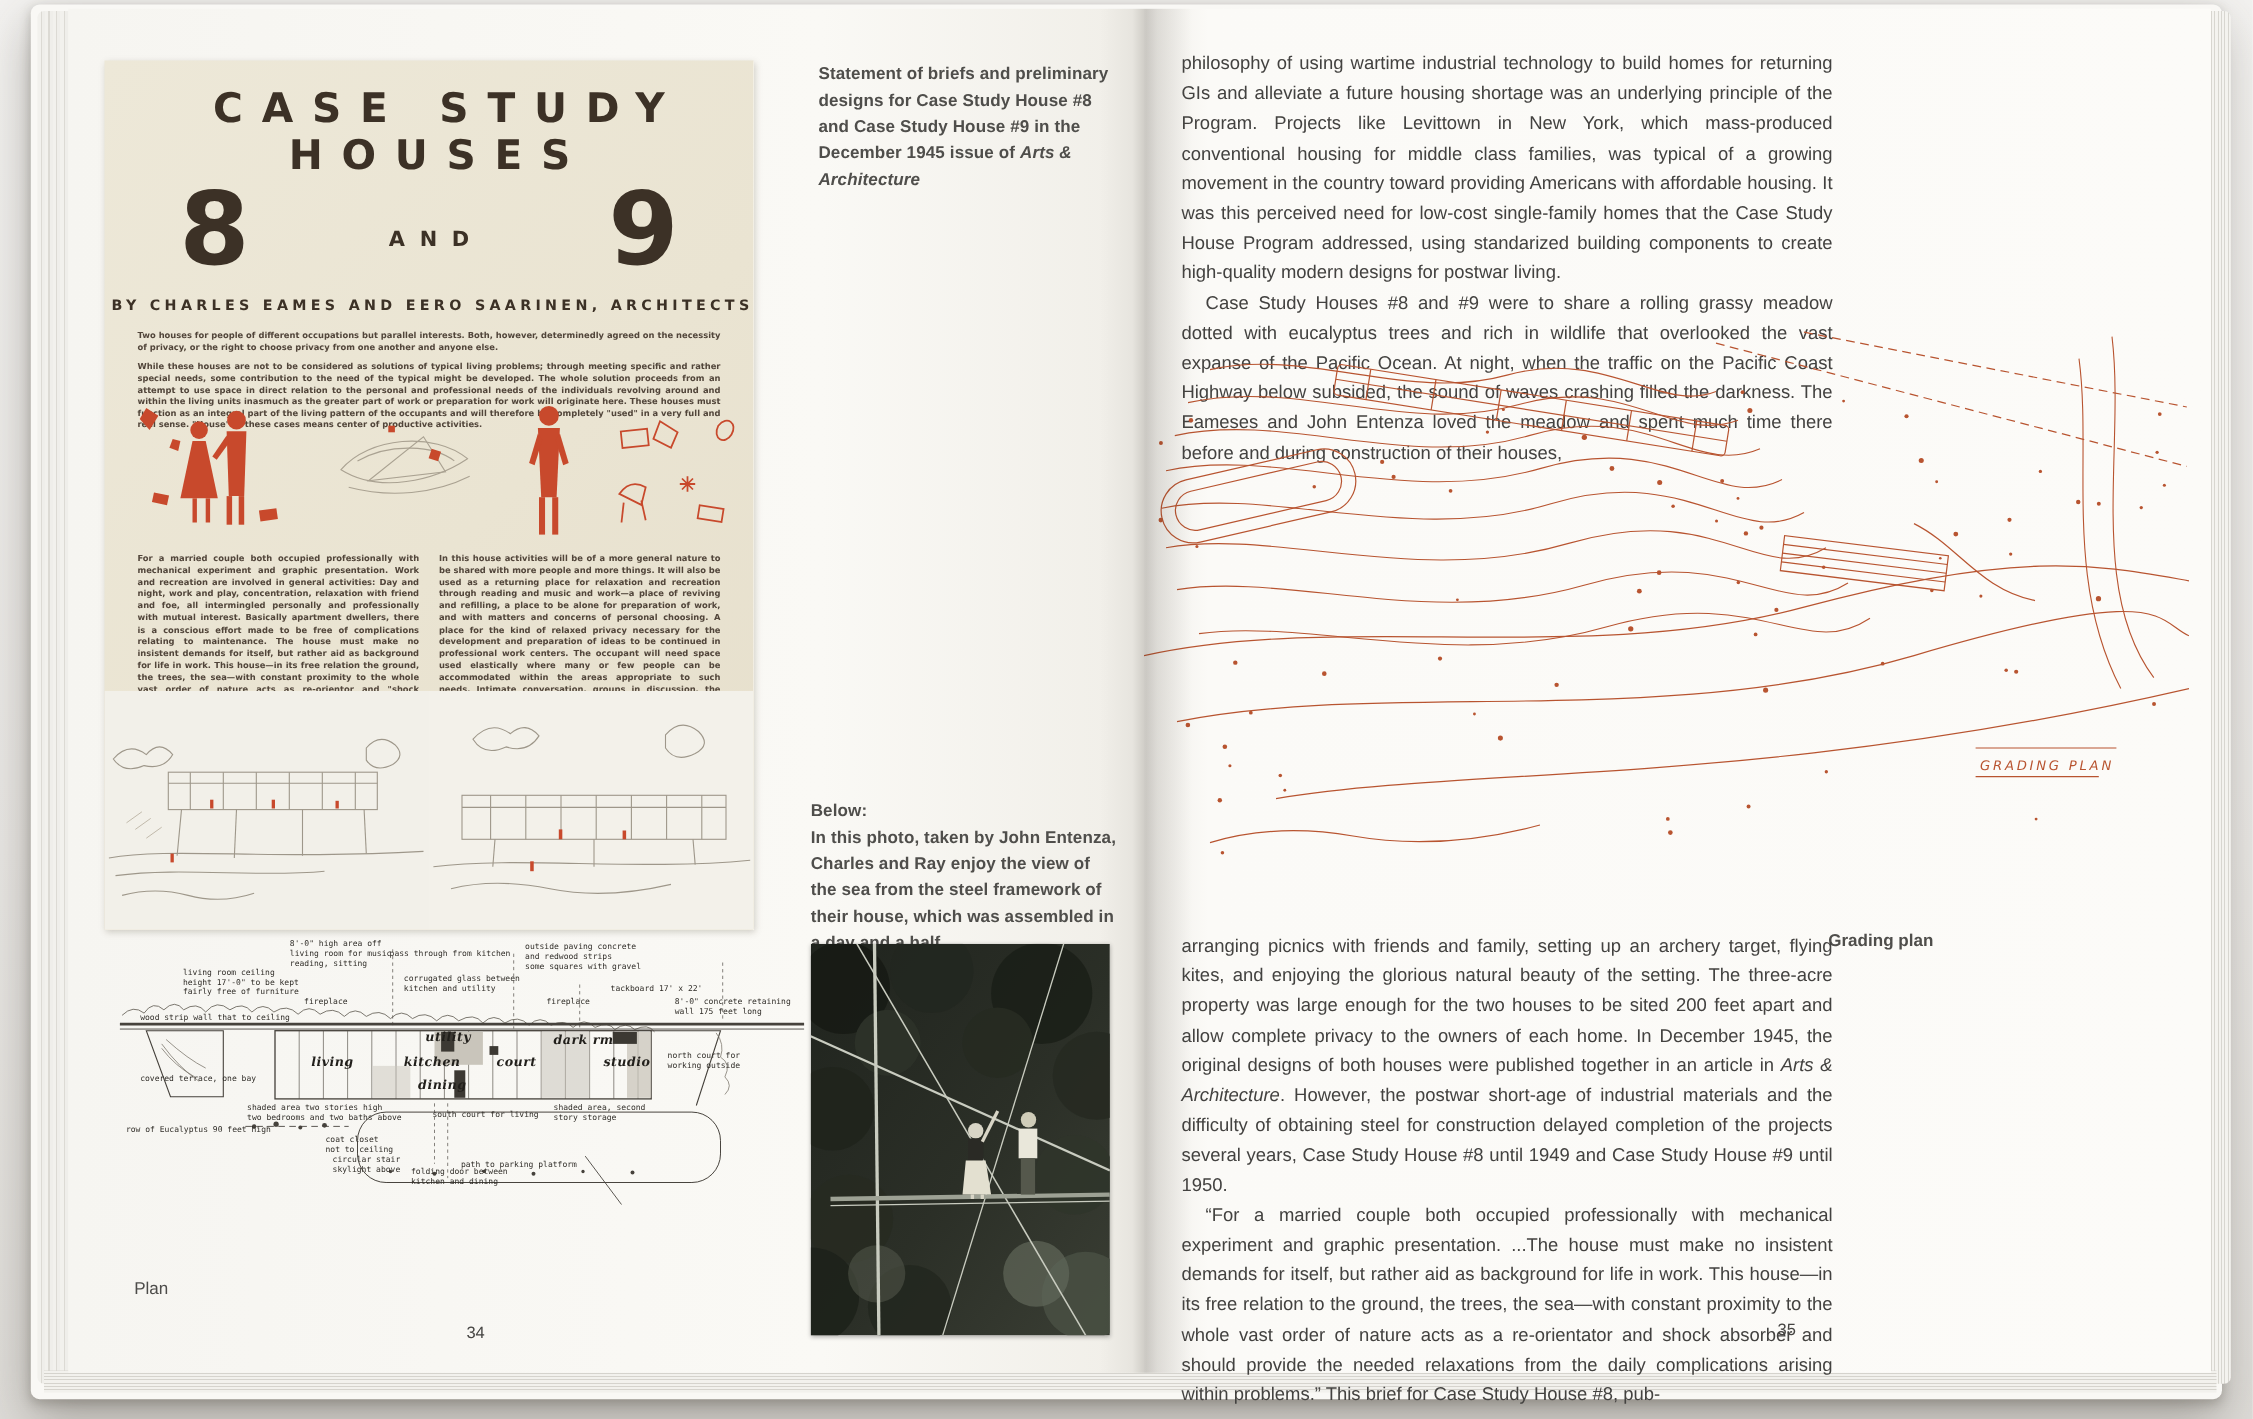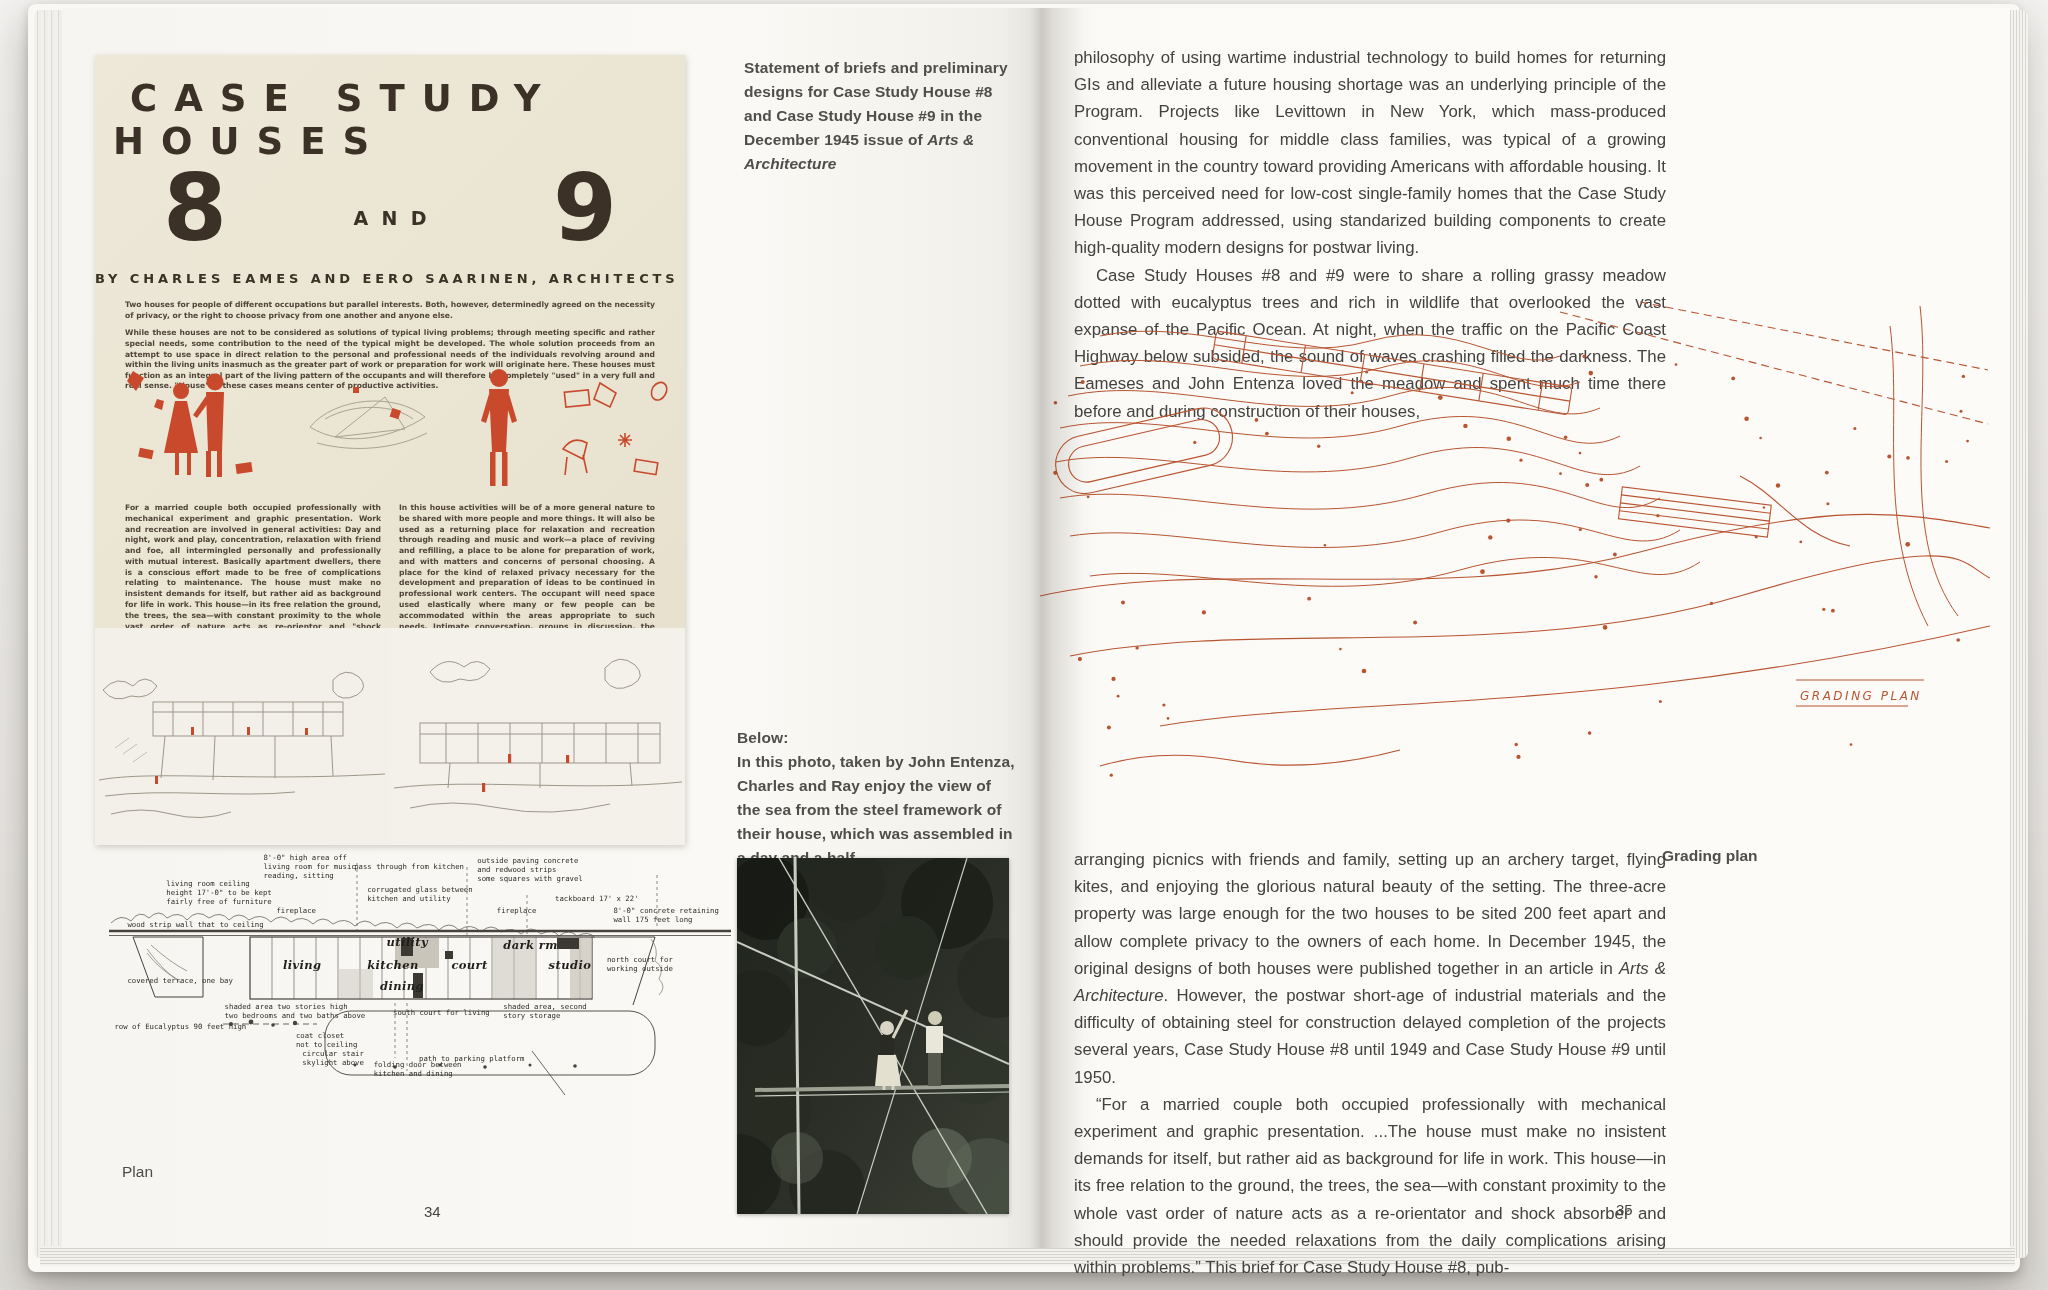--- a/index.html
+++ b/index.html
@@ -38,32 +38,32 @@
     background:linear-gradient(90deg,rgba(0,0,0,0) 0%,rgba(40,35,28,.05) 35%,rgba(40,35,28,.18) 50%,rgba(40,35,28,.10) 62%,rgba(0,0,0,0) 100%);
   }
   
   .magazine{
     position:absolute;left:95px;top:55px;width:590px;height:790px;
     background:linear-gradient(135deg,#ede8d8 0%,#eae4d2 55%,#e6dfcc 100%);
     box-shadow:1px 2px 6px rgba(80,70,50,.25);
     color:#3f352a;
   }
   .mag-title{
-    margin-top:22px;text-align:left;
+    margin-top:22px;text-align:center;
     font-family:"DejaVu Sans",sans-serif;font-weight:800;font-size:37px;
     letter-spacing:.46em;text-indent:.46em;color:#3c3126;padding-left:18px;
   }
   .mag-numrow{
     display:flex;justify-content:space-between;align-items:center;
     padding:0 68px;margin-top:-6px;height:104px;
   }
   .mag-digit{font-family:"DejaVu Sans",sans-serif;font-weight:800;font-size:92px;color:#3c3126;line-height:1;}
   .mag-and{font-family:"DejaVu Sans",sans-serif;font-weight:800;font-size:19px;letter-spacing:.7em;text-indent:.7em;color:#3c3126;margin-top:18px;}
   .mag-byline{
-    text-align:left;margin-top:10px;
+    text-align:right;margin-top:10px;
     font-family:"DejaVu Sans",sans-serif;font-weight:700;font-size:13px;letter-spacing:.3em;color:#3c3126;
   }
   .mag-intro{margin:14px 30px 0 30px;}
   .mag-intro p{
     margin:0 0 7px 0;font-size:7.6px;line-height:1.4;text-align:justify;color:#51453a;
     font-family:"DejaVu Sans",sans-serif;font-weight:600;
   }
   .mag-band{position:absolute;left:0;top:300px;width:590px;height:145px;}
   .mag-cols{position:absolute;left:30px;top:448px;width:530px;display:flex;gap:18px;}
   .mag-cols .col{

